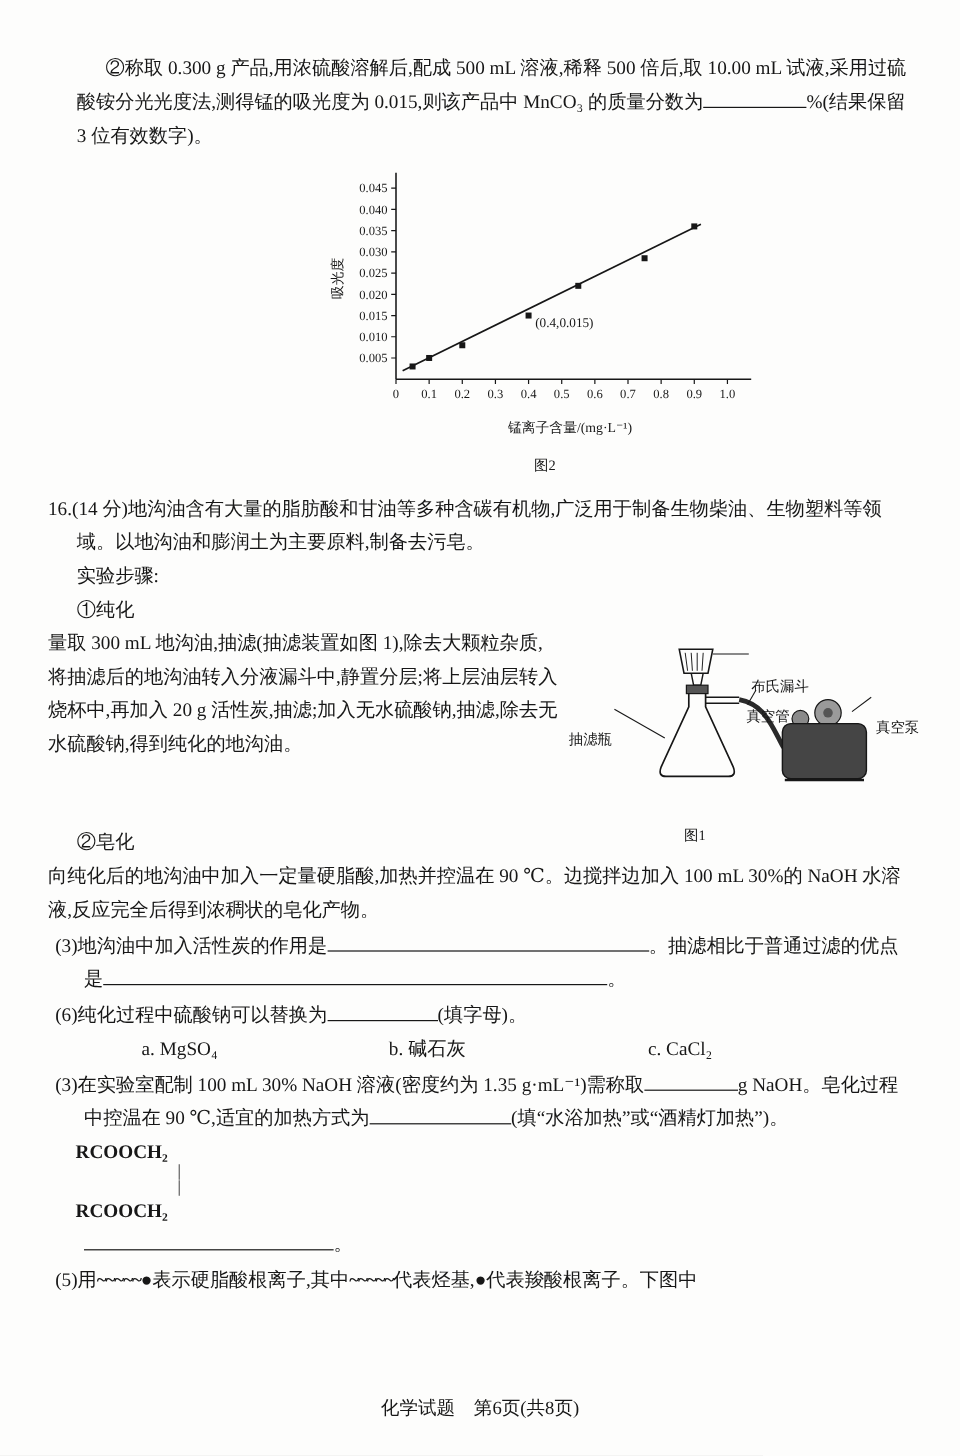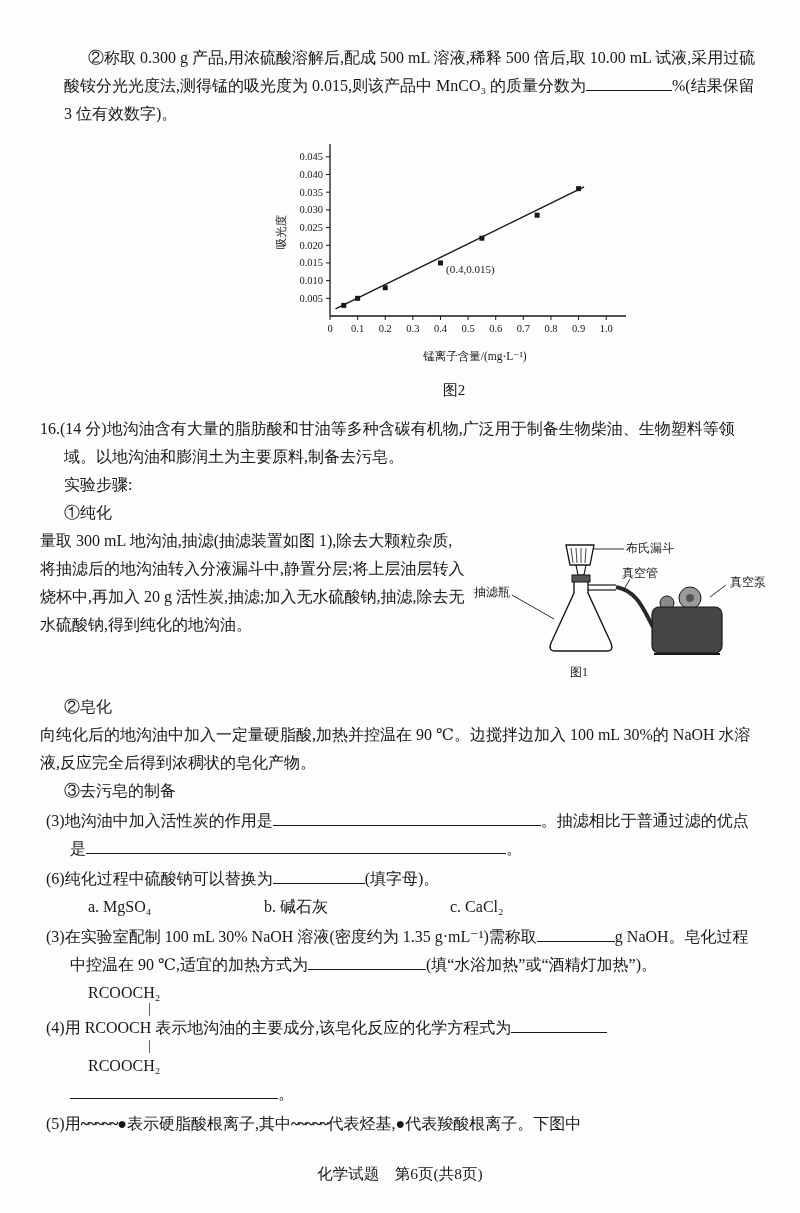--- a/index.html
+++ b/index.html
@@ -8,34 +8,34 @@
     width:800px;min-height:1213px;background:#fdfdfc;color:#171717;
     font-family:"Liberation Serif","DejaVu Serif",serif;
     font-size:16px;line-height:1.75;
     display:flex;flex-direction:column;box-sizing:border-box;
     padding:44px 40px 26px 40px;
   }
   .para{margin:0;}
   .q2-block{margin-left:24px;text-indent:24px;}
   .blank{display:inline-block;border-bottom:1px solid #171717;height:14px;vertical-align:baseline;}
   .chart-wrap{margin:6px 0 2px 228px;width:372px;text-align:center;}
-  .chart-caption{margin-top:2px;font-size:15px;}
+  .chart-caption{margin-top:2px;font-size:12px;}
   .q16-intro{margin-left:24px;text-indent:-24px;margin-top:10px;}
   .step-title{margin-left:24px;}
   .step1-row{display:flex;align-items:flex-start;}
   .step1-text{flex:0 0 428px;}
   .fig1{position:relative;width:300px;height:152px;margin-left:6px;margin-top:14px;font-size:12px;line-height:1.2;}
   .fig1 svg{position:absolute;left:0;top:0;}
-  .fig1 .lbl{position:absolute;white-space:nowrap;}
+  .fig1 .lbl{position:absolute;white-space:nowrap;margin-top:28px;}
   .subq{margin-left:30px;text-indent:-24px;margin-top:2px;}
   .options-row{margin-left:48px;}
-  .options-row .opt{display:inline-block;text-indent:0;}
+  .options-row .opt{display:inline-block;text-indent:0;margin-left:30px;}
   .opt-a{width:176px;}
   .opt-b{width:186px;}
-  .formula-line{margin-left:48px;line-height:1.25;margin-top:4px;}
+  .formula-line{margin-left:23px;line-height:1.25;margin-top:4px;font-weight:bold;}
   .bond-line{margin-left:108px;line-height:0.9;font-size:14px;}
   .q4-mid{margin-left:30px;text-indent:-24px;line-height:1.5;}
   .tail-line{margin-left:30px;margin-top:4px;}
   .wavy{letter-spacing:-1px;font-weight:bold;}
   .footer{margin-top:auto;text-align:center;font-size:15.5px;padding-top:18px;}
   svg text{font-family:"Liberation Serif","DejaVu Serif",serif;fill:#171717;}
 </style>
 </head>
 <body>
 
@@ -141,33 +141,31 @@
       <span class="lbl" style="left:152px;top:0">布氏漏斗</span>
       <span class="lbl" style="left:148px;top:25px">真空管</span>
       <span class="lbl" style="left:256px;top:34px">真空泵</span>
       <span class="lbl" style="left:0;top:44px">抽滤瓶</span>
       <span class="lbl" style="left:96px;top:124px;font-size:12px">图1</span>
     </div>
   </div>
 
   <p class="para step-title">②皂化</p>
   <p class="para">向纯化后的地沟油中加入一定量硬脂酸,加热并控温在 90 ℃。边搅拌边加入 100 mL 30%的 NaOH 水溶液,反应完全后得到浓稠状的皂化产物。</p>
-  <p class="para step-title">③去污皂的制备</p>
 
   <p class="para subq"><span>(3)地沟油中加入活性炭的作用是</span><span class="blank" style="width:268px"></span><span>。抽滤相比于普通过滤的优点是</span><span class="blank" style="width:420px"></span><span>。</span></p>
 
   <p class="para subq"><span>(6)纯化过程中硫酸钠可以替换为</span><span class="blank" style="width:92px"></span><span>(填字母)。</span></p>
   <p class="para options-row"><span class="opt opt-a">a. MgSO₄</span><span class="opt opt-b">b. 碱石灰</span><span class="opt">c. CaCl₂</span></p>
 
   <p class="para subq"><span>(3)在实验室配制 100 mL 30% NaOH 溶液(密度约为 1.35 g·mL⁻¹)需称取</span><span class="blank" style="width:78px"></span><span>g NaOH。皂化过程中控温在 90 ℃,适宜的加热方式为</span><span class="blank" style="width:118px"></span><span>(填“水浴加热”或“酒精灯加热”)。</span></p>
 
   <div>
     <p class="para formula-line">RCOOCH₂</p>
     <p class="para bond-line">|</p>
-    <p class="para q4-mid"><span>(4)用 </span><span>RCOOCH</span><span> 表示地沟油的主要成分,该皂化反应的化学方程式为</span><span class="blank" style="width:96px"></span></p>
     <p class="para bond-line">|</p>
     <p class="para formula-line">RCOOCH₂</p>
     <p class="para tail-line"><span class="blank" style="width:208px"></span><span>。</span></p>
   </div>
 
   <p class="para subq"><span>(5)用</span><span class="wavy">~~~~~</span><span>●表示硬脂酸根离子,其中</span><span class="wavy">~~~~~</span><span>代表烃基,●代表羧酸根离子。下图中</span></p>
 
   <div class="footer">化学试题　第6页(共8页)</div>
 </div>
 

